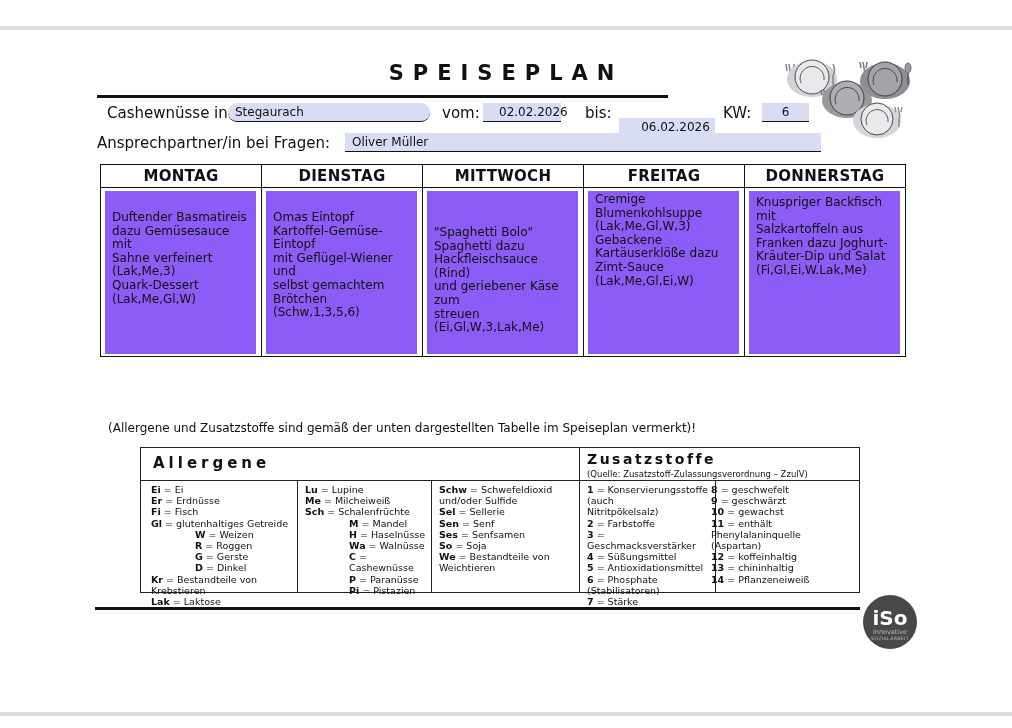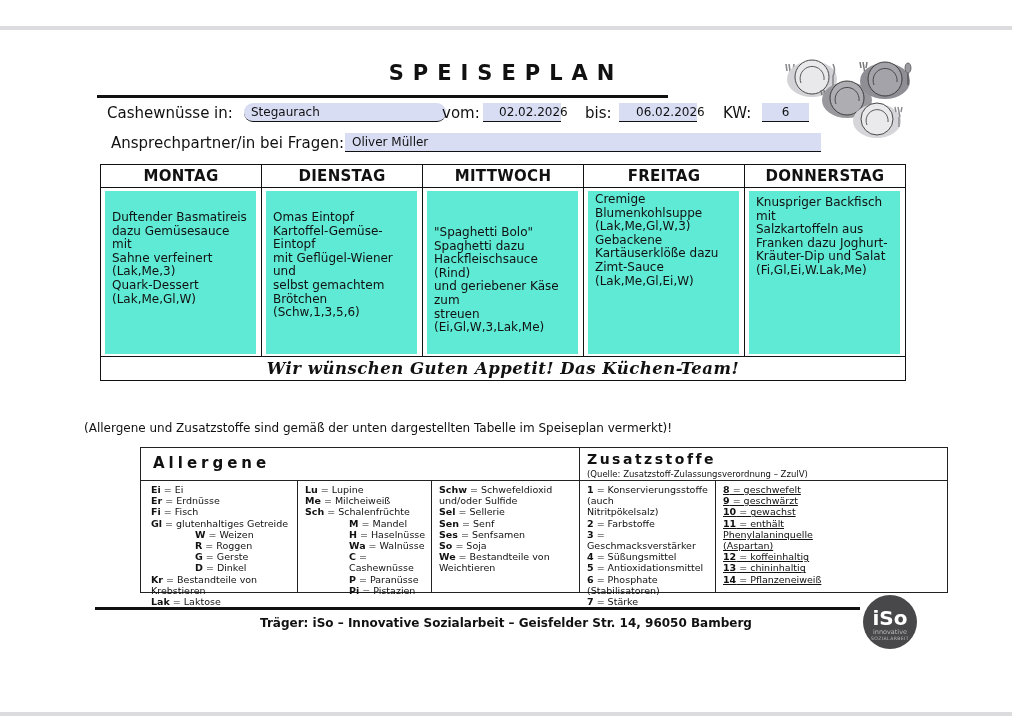--- a/index.html
+++ b/index.html
@@ -13,73 +13,73 @@
   .title{position:absolute;left:0;top:61px;width:1012px;text-align:center;
          font-size:21px;font-weight:bold;letter-spacing:9px;}
   .title-rule{position:absolute;left:97px;top:95px;width:571px;height:2.5px;background:#111;}
   .plates{position:absolute;left:781px;top:50px;}
 
   .lbl{position:absolute;font-size:15px;white-space:nowrap;}
   .lbl-kitchen{left:107px;top:104px;}
   .lbl-from{left:442px;top:104px;}
   .lbl-to{left:585px;top:104px;}
   .lbl-week{left:723px;top:104px;}
-  .lbl-contact{left:111px;top:134px;text-align:center;}
+  .lbl-contact{left:97px;top:134px;text-align:center;}
 
   .field{position:absolute;height:19px;background:#d8ddf3;border-bottom:1.6px solid #111;
          font-size:12px;line-height:19px;padding-left:7px;box-sizing:border-box;}
-  .f-kitchen{left:244px;top:103px;width:202px;border-radius:9px;}
+  .f-kitchen{left:228px;top:103px;width:202px;border-radius:9px;}
   .f-from{left:483px;top:103px;width:78px;text-align:center;padding-left:16px;}
-  .f-to{left:619px;top:103px;width:78px;text-align:center;padding-left:17px;}
+  .f-to{left:619px;top:118px;width:96px;text-align:center;padding-left:17px;}
   .f-week{left:762px;top:103px;width:47px;text-align:center;padding-left:0;}
   .f-contact{left:345px;top:133px;width:476px;}
 
   
   .menu{position:absolute;left:100px;top:164px;width:806px;border:1.6px solid #111;box-sizing:border-box;background:#fff;}
   .menu-head{display:flex;height:22px;border-bottom:1.6px solid #111;text-align:right;}
   .day-head{flex:1;border-right:1px solid #111;display:flex;align-items:center;justify-content:center;
             font-size:15px;font-weight:bold;letter-spacing:0.3px;}
   .day-head:last-child{border-right:none;}
   .menu-body{display:flex;height:168px;}
   .day-cell{flex:1;border-right:1px solid #111;position:relative;}
   .day-cell:last-child{border-right:none;}
-  .meal-box{position:absolute;left:4px;right:5px;top:3px;bottom:2px;background:#5eead4;
+  .meal-box{position:absolute;left:4px;right:5px;top:3px;bottom:2px;background:#8b5cf6;
             font-size:12px;line-height:13.6px;white-space:pre-line;
             padding:20px 5px 0 7px;box-sizing:border-box;overflow:hidden;}
   .day-cell:nth-child(3) .meal-box{padding-top:35px;}
   .day-cell:nth-child(4) .meal-box{padding-top:2px;}
   .day-cell:nth-child(5) .meal-box{padding-top:5px;}
   .menu-script{height:23px;border-top:1.6px solid #111;display:flex;align-items:center;justify-content:center;
                font-family:"DejaVu Serif","Liberation Serif",serif;font-style:italic;font-weight:bold;
                font-size:16.5px;letter-spacing:0.5px;}
 
   
   .notice-bold{position:absolute;left:100px;top:387px;width:830px;font-size:12.8px;font-weight:bold;
                line-height:16.5px;white-space:pre-line;}
-  .notice-plain{position:absolute;left:84px;top:421px;width:830px;font-size:12px;line-height:15px;}
-
-  
-  .legend{position:absolute;left:140px;top:447px;width:808px;height:146px;border:1.2px solid #222;box-sizing:border-box;}
+  .notice-plain{position:absolute;left:108px;top:421px;width:830px;font-size:12px;line-height:15px;}
+
+  
+  .legend{position:absolute;left:140px;top:447px;width:720px;height:146px;border:1.2px solid #222;box-sizing:border-box;}
   .legend-hline{position:absolute;left:0;top:32px;width:100%;height:1px;background:#222;}
   .legend-v{position:absolute;top:32px;bottom:0;width:1px;background:#222;}
   .legend-v1{left:156px;}
   .legend-v2{left:290px;}
   .legend-v3{left:438px;top:0;}
   .legend-v4{left:574px;}
   .legend-title-allergens{position:absolute;left:12px;top:6px;font-size:15px;font-weight:bold;letter-spacing:4px;}
   .legend-title-additives{position:absolute;left:446px;top:3px;font-size:14px;font-weight:bold;letter-spacing:2.5px;}
   .legend-source{position:absolute;left:446px;top:21px;font-size:8.5px;white-space:nowrap;}
   .legend-col{position:absolute;top:36px;font-size:9.5px;line-height:11.2px;}
   .legend-col .legend-row{white-space:pre-line;}
   .legend-row.indent{margin-left:44px;}
   .lc1{left:10px;width:142px;}
   .lc2{left:164px;width:122px;}
   .lc3{left:298px;width:134px;}
   .lc4{left:446px;width:124px;}
-  .lc5{left:582px;width:134px;text-decoration:underline;}
+  .lc5{left:570px;width:134px;}
 
   
   .footer-rule{position:absolute;left:95px;top:607px;width:765px;height:2.5px;background:#111;}
   .footer-text{position:absolute;left:0;top:616px;width:1012px;text-align:center;
                font-size:12px;font-weight:bold;}
   .iso-logo{position:absolute;left:862px;top:594px;}
 </style>
 </head>
 <body>
 
@@ -187,21 +187,20 @@
   </div>
 
   <div class="day-cell">
     <div class="meal-box">Knuspriger Backfisch mit
 Salzkartoffeln aus
 Franken dazu Joghurt-
 Kräuter-Dip und Salat
 (Fi,Gl,Ei,W.Lak,Me)</div>
   </div>
 </div>
-    <div class="menu-script">Wir wünschen Guten Appetit! Das Küchen-Team!</div>
   </div>
 
   <div class="notice-plain">(Allergene und Zusatzstoffe sind gemäß der unten dargestellten Tabelle im Speiseplan vermerkt)!</div>
 
   <div class="legend">
     <div class="legend-hline"></div>
     <div class="legend-v legend-v1"></div>
     <div class="legend-v legend-v2"></div>
     <div class="legend-v legend-v3"></div>
     <div class="legend-v legend-v4"></div>
@@ -291,21 +290,20 @@
 
   <div class="legend-row"><b>12</b> = koffeinhaltig</div>
 
   <div class="legend-row"><b>13</b> = chininhaltig</div>
 
   <div class="legend-row"><b>14</b> = Pflanzeneiweiß</div>
 </div>
   </div>
 
   <div class="footer-rule"></div>
-  <div class="footer-text">Träger: iSo – Innovative Sozialarbeit – Geisfelder Str. 14, 96050 Bamberg</div>
 
   <svg class="iso-logo" width="56" height="56" viewBox="0 0 56 56">
     <circle cx="28" cy="28" r="27" fill="#48484a"></circle>
     <text x="28" y="31" text-anchor="middle" fill="#ffffff" font-family="DejaVu Sans, sans-serif" font-size="20" font-weight="bold">iSo</text>
     <text x="28" y="40" text-anchor="middle" fill="#b9b9bd" font-family="DejaVu Sans, sans-serif" font-size="6.5">innovative</text>
     <text x="28" y="46" text-anchor="middle" fill="#b9b9bd" font-family="DejaVu Sans, sans-serif" font-size="4.6" letter-spacing="0.4">SOZIALARBEIT</text>
   </svg>
 
 </div>
 

